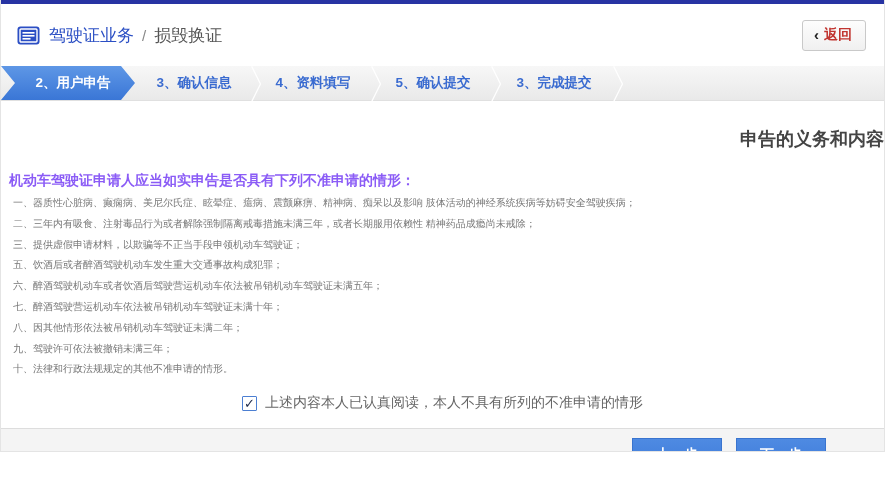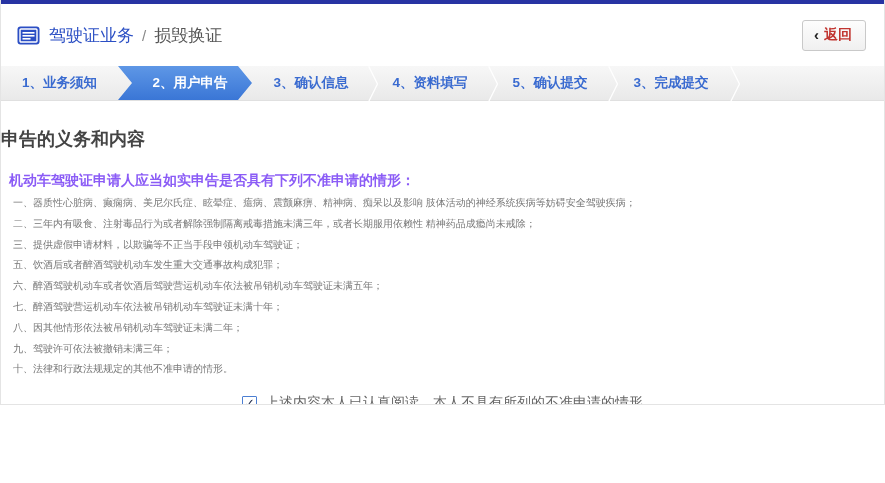--- a/index.html
+++ b/index.html
@@ -1,19 +1,19 @@
 <!DOCTYPE html>
 <html><head>
 <meta charset="utf-8">
 <style>
   * { margin:0; padding:0; box-sizing:border-box; }
   html,body { background:#fff; }
   body { font-family:"Liberation Sans","DejaVu Sans",sans-serif; }
   .page {
-    position:relative; width:885px; height:405px; margin:0 auto;
+    position:relative; width:885px; height:452px; margin:0 auto;
     border:1px solid #e4e4e4; border-top:none; background:#fff; overflow:hidden;
   }
   
   .topbar { height:4px; background:#2733a3; }
   
   .header { height:62px; display:flex; align-items:center; padding:0 18px 0 16px; background:#fff; }
   .crumb-icon { display:inline-flex; margin-right:9px; }
   .crumb-root { color:#2b4fc4; font-size:17px; text-decoration:none; cursor:pointer; }
   .crumb-sep { color:#888; font-size:15px; margin:0 8px; }
   .crumb-cur { color:#555; font-size:17px; }
@@ -47,21 +47,21 @@
   .step.s5 { width:120px; }
   .step.s6 { width:122px; }
   .steps-filler { flex:1; position:relative; }
   .sep-chevron::before {
     content:""; position:absolute; left:-14px; top:5px; width:24px; height:24px;
     border-top:2px solid rgba(255,255,255,0.95); border-right:2px solid rgba(255,255,255,0.95);
     transform:scaleX(0.5) rotate(45deg);
   }
   
   .content { height:327px; background:#fff; }
-  .content-title { text-align:left; font-size:18px; font-weight:bold; color:#444; padding-top:26px; }
+  .content-title { text-align:right; font-size:18px; font-weight:bold; color:#444; padding-top:26px; }
   .intro { margin:21px 0 0 8px; font-size:14px; font-weight:bold; color:#8b5cf6; }
   .items { margin:3px 0 0 12px; }
   .item { font-size:10px; color:#777; line-height:20.8px; white-space:nowrap; }
   .checkbox-row { margin-top:14px; display:flex; align-items:center; justify-content:center; gap:8px; }
   .checkbox {
     width:15px; height:15px; border:1px solid #4c7fd2; background:#fff; border-radius:1px;
     display:inline-flex; align-items:center; justify-content:center; cursor:pointer;
     font-size:13px; font-weight:bold; color:#1e2a4a; line-height:1;
   }
   .checkbox-label { font-size:14px; color:#666; }
@@ -96,21 +96,20 @@
     <span class="crumb-sep">/</span>
     <span class="crumb-cur">损毁换证</span>
     <span class="header-spacer"></span>
     <button class="back-btn">
       <span class="back-chevron">‹</span>
       <span class="back-label">返回</span>
     </button>
   </div>
 
   <div class="steps">
-    <div class="step s1">1、业务须知</div>
     <div class="step active">2、用户申告</div>
     <div class="step s3">3、确认信息</div>
     <div class="step s4 sep-chevron">4、资料填写</div>
     <div class="step s5 sep-chevron">5、确认提交</div>
     <div class="step s6 sep-chevron">3、完成提交</div>
     <div class="steps-filler sep-chevron"></div>
   </div>
 
   <div class="content">
     <div class="content-title">申告的义务和内容</div>

